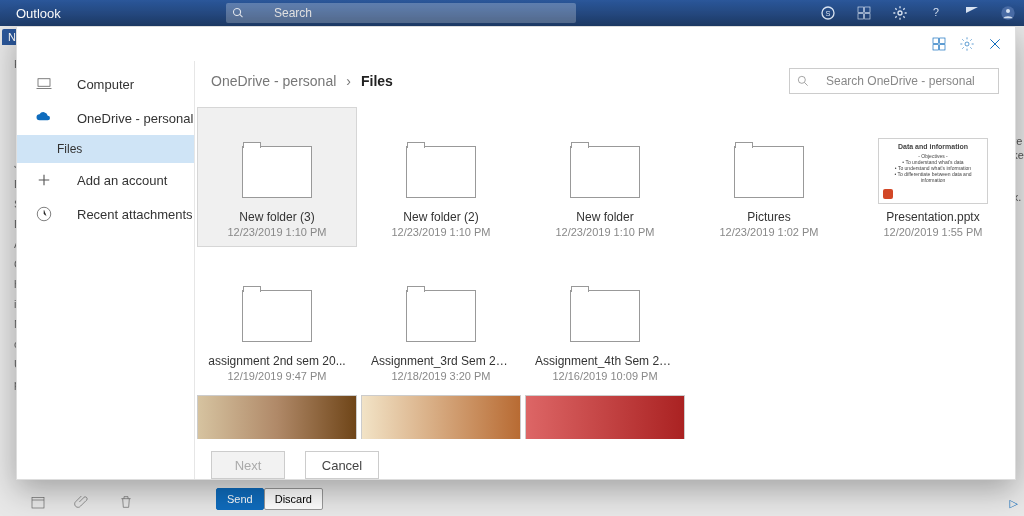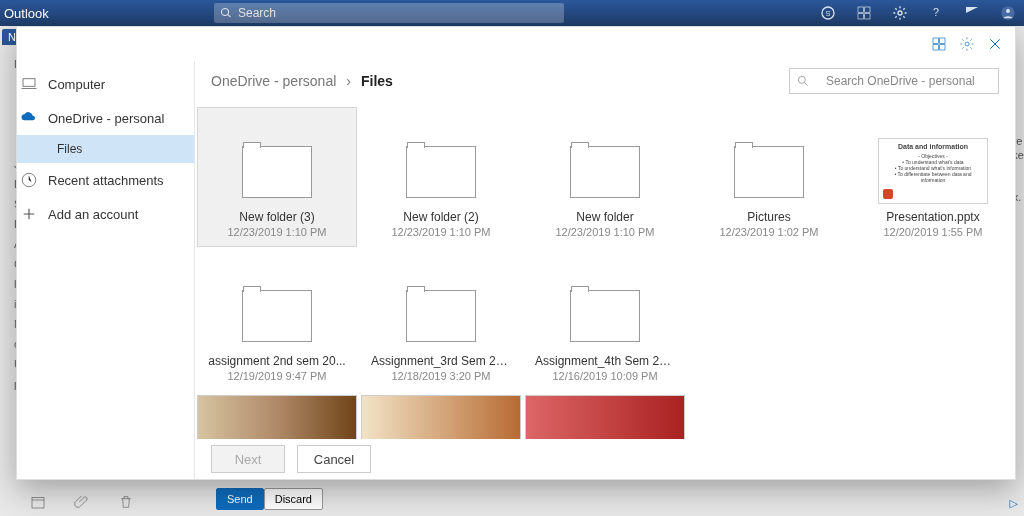--- a/index.html
+++ b/index.html
@@ -1,20 +1,20 @@
 <!DOCTYPE html>
 <html><head>
 <meta charset="utf-8">
 <style>
   * { box-sizing: border-box; margin: 0; padding: 0; font-family: 'Segoe UI', Tahoma, sans-serif; }
   body { width: 1024px; height: 516px; overflow: hidden; background:#e8e8e8; position: relative; }
   
-  .outlook-bar { height: 26px; background: linear-gradient(180deg,#2b579a 0%, #1f3d6b 100%); display:flex; align-items:center; color:#fff; font-size:12px; padding:0 4px; position:relative;}
+  .outlook-bar { height: 26px; background: linear-gradient(180deg,#2b579a 0%, #1f3d6b 100%); display:flex; align-items:center; color:#fff; font-size:12px; padding:0 16px; position:relative;}
   .outlook-title { width:180px; font-size:13px;}
-  .search-wrap { background:rgba(255,255,255,0.25); border-radius:2px; display:flex; align-items:center; height:20px; min-width:350px; padding:0 6px; margin-left:30px;}
+  .search-wrap { background:rgba(255,255,255,0.25); border-radius:2px; display:flex; align-items:center; height:20px; min-width:350px; padding:0 6px; margin-left:30px;gap:24px;}
   .search-wrap svg { width:12px; height:12px; fill:#fff; opacity:.85; }
   .search-wrap span { font-size:12px; color:#e5e5e5; margin-left:6px;}
   .outlook-right { position:absolute; right:8px; top:0; height:26px; display:flex; align-items:center; gap:20px;}
   .outlook-right .ic { width:16px; height:16px; fill:#dbe6f5; }
   .tab-row { height:22px; display:flex; align-items:center; font-size:11px; color:#333; gap:1px; padding-left:2px;}
   .tab-row .tab { background:#fff; padding:2px 6px; border-radius:2px 2px 0 0; color:#0f6cbd;}
   .tab-row .tab.active { background:#2b579a; color:#fff;}
   .shadow-text { position:absolute; left:14px; top:54px; font-size:11px; color:#666; line-height:20px; }
   .shadow-text .ln { display:block; }
   .right-ads { position:absolute; right:0; top:130px; font-size:11px; color:#555; line-height:14px; padding:4px; width:36px; overflow:hidden;}
@@ -25,21 +25,21 @@
   .bottom-icons { position:absolute; bottom:6px; left:30px; display:flex; gap:28px; }
   .bottom-icons .ic { width:16px; height:16px; stroke:#666; fill:none;}
   .adcar { position:absolute; bottom:6px; right:6px; color:#0f6cbd; font-size:11px;}
   
   .dialog { position:absolute; left:16px; top:26px; right:8px; height:454px; background:#fff; box-shadow:0 10px 30px rgba(0,0,0,.3); border:1px solid #ddd; display:flex; flex-direction:column;}
   .dialog-top { height:34px; display:flex; justify-content:flex-end; align-items:center; gap:12px; padding-right:12px; }
   .dialog-top .ic { width:16px; height:16px; stroke:#555; fill:none; cursor:pointer;}
   .dialog-body { flex:1; display:flex; overflow:hidden;}
   
   .nav { width:178px; border-right:1px solid #e6e6e6; padding-top:6px; font-size:13px; color:#333;}
-  .nav-item { display:flex; align-items:center; height:34px; padding-left:3px; gap:10px; cursor:pointer;}
+  .nav-item { display:flex; align-items:center; height:34px; padding-left:18px; gap:24px; cursor:pointer;}
   .nav-item svg { width:18px; height:18px; }
   .nav-sub { padding-left:40px; height:28px; display:flex; align-items:center; font-size:12px; color:#555; cursor:pointer;}
   .nav-sub.active { background:#cfe4f6; color:#333;}
   
   .main { flex:1; display:flex; flex-direction:column; }
   .breadcrumb-row { height:40px; display:flex; align-items:center; padding:0 16px; justify-content:space-between;}
   .breadcrumb { display:flex; align-items:center; font-size:14px; color:#777; gap:10px; }
   .breadcrumb .current { color:#222; font-weight:600;}
   .onedrive-search { border:1px solid #ccc; height:26px; width:210px; display:flex; align-items:center; padding:0 6px; font-size:12px; color:#888; gap:16px;}
   .onedrive-search svg{width:14px;height:14px; stroke:#666; fill:none;}
@@ -49,21 +49,21 @@
   .tile.selected { background:#f0f0f0; border:1px solid #d6d6d6;}
   .folder-ic { width:70px; height:52px; border:1px solid #999; position:relative; margin-bottom:12px; background:#fff;}
   .folder-ic::before { content:""; position:absolute; top:-5px; left:0; width:16px; height:5px; border:1px solid #999; border-bottom:0; background:#fff;}
   .pptx-thumb { width:110px; height:66px; border:1px solid #d0d0d0; font-size:6px; color:#444; text-align:center; padding:4px; margin-bottom:6px; position:relative; background:#fff;}
   .pptx-thumb .pp{position:absolute; left:4px; bottom:4px; width:10px;height:10px; background:#d24726; border-radius:2px;}
   .tile-name { font-size:12px; color:#333; text-align:center; max-width:140px; white-space:nowrap; overflow:hidden; text-overflow:ellipsis;}
   .tile-date { font-size:11px; color:#888; margin-top:2px;}
   .img-tile { height:56px; background:linear-gradient(90deg,#d6c3a0,#b08968,#6f4518); border:1px solid #ccc;}
   .img-tile.b{background:linear-gradient(90deg,#f2e3c6,#b86b33);}
   .img-tile.c{background:linear-gradient(90deg,#d66,#a22);}
-  .footer { height:40px; display:flex; align-items:center; padding-left:16px; gap:12px;}
+  .footer { height:40px; display:flex; align-items:flex-end; padding-left:16px; gap:20px;}
   .footer button { height:28px; min-width:74px; border:1px solid #ccc; background:#fff; font-size:13px; color:#444; cursor:pointer;}
   .footer button:disabled { background:#f2f2f2; color:#aaa; cursor:default;}
 </style>
 </head>
 <body>
 
 <div class="outlook-bar">
   <div class="outlook-title">Outlook</div>
   <div class="search-wrap">
     <svg viewBox="0 0 24 24">
@@ -175,30 +175,30 @@
         <svg viewBox="0 0 24 24">
             <path d="M6 15a4 4 0 010-8 6 6 0 0111 2 3 3 0 010 6H6z" fill="#0f6cbd"></path>
           </svg>
         <span>OneDrive - personal</span>
       </div>
       <div class="nav-sub active">
           <span>Files</span>
         </div>
       <div class="nav-item">
         <svg viewBox="0 0 24 24">
+            <path d="M12 5v14M5 12h14" stroke="#555" stroke-width="1.5"></path>
+          </svg>
+        <span>Add an account</span>
+      </div>
+      <div class="nav-item">
+        <svg viewBox="0 0 24 24">
             <circle cx="12" cy="12" r="9" fill="none" stroke="#555"></circle>
             <path d="M12 7v5l3 2" stroke="#555"></path>
           </svg>
         <span>Recent attachments</span>
-      </div>
-      <div class="nav-item">
-        <svg viewBox="0 0 24 24">
-            <path d="M12 5v14M5 12h14" stroke="#555" stroke-width="1.5"></path>
-          </svg>
-        <span>Add an account</span>
       </div>
     </div>
 
     <div class="main">
       <div class="breadcrumb-row">
         <div class="breadcrumb">
           <span>OneDrive - personal</span>
           <span>›</span>
           <span class="current">Files</span>
         </div>

